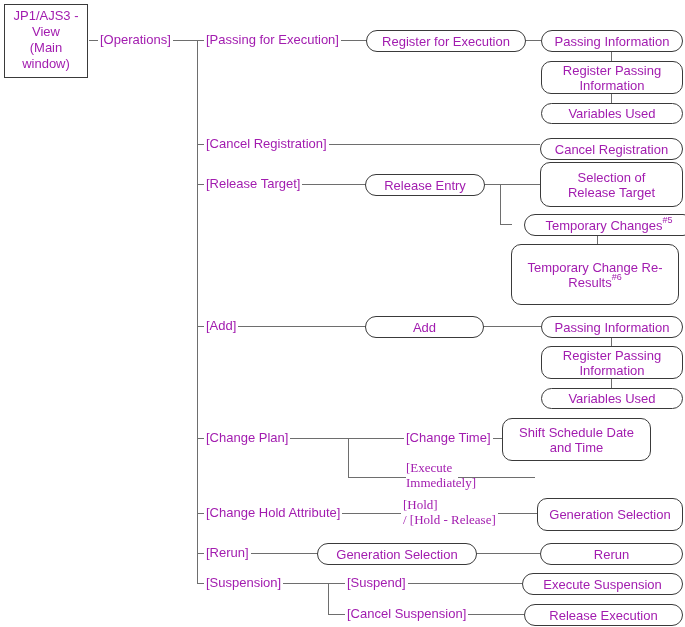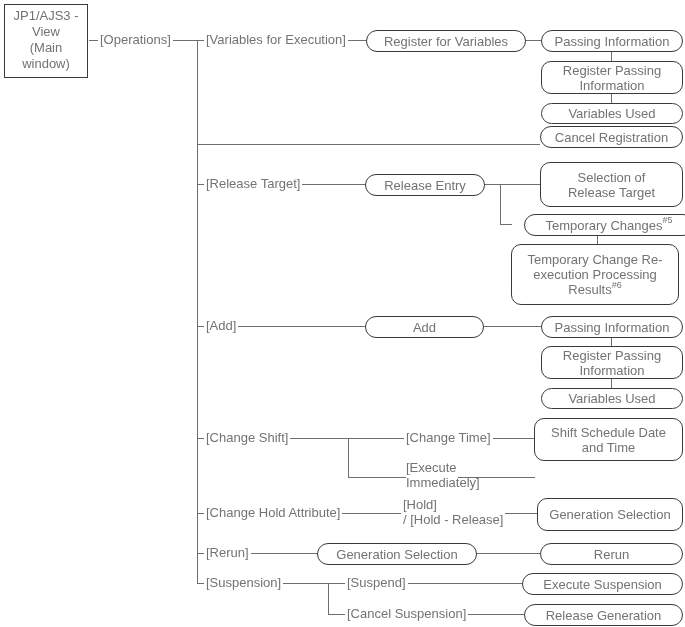--- a/index.html
+++ b/index.html
@@ -1,29 +1,29 @@
 <!DOCTYPE html>
 <html><head>
 <meta charset="utf-8">
 <style>
   html,body { margin:0; padding:0; background:#ffffff; }
   .stage {
     position:relative; width:685px; height:627px; background:#ffffff;
-    font-family:"Liberation Sans", sans-serif; font-size:13px; color:#737373;
+    font-family:"Liberation Sans", sans-serif; font-size:13px; color:#a21caf;
     overflow:hidden;
   }
   .hl { position:absolute; height:1px; background:#6e6e6e; }
   .vl { position:absolute; width:1px; background:#6e6e6e; }
   .lbl {
     position:absolute; background:#ffffff; padding:0 2px; height:16px;
     line-height:16px; white-space:nowrap;
   }
   .lblml {
     position:absolute; background:#ffffff; padding:0 2px;
-    line-height:15px; white-space:nowrap;
+    line-height:15px; white-space:nowrap;font-family:Liberation Serif, serif;
   }
   .lblml.clear { background:transparent; }
   .lblml span { display:block; }
   .pill {
     position:absolute; background:#ffffff; border:1px solid #3a3a3a;
     border-radius:999px; display:flex; align-items:center; justify-content:center;
     white-space:nowrap; text-align:center;
   }
   .rbox {
     position:absolute; background:#ffffff; border:1px solid #3a3a3a;
@@ -67,77 +67,77 @@
   <div class="vl" style="left:328px;top:583px;height:31px"></div>
 
   <div class="rootbox">
     <span>JP1/AJS3 -</span>
     <span>View</span>
     <span>(Main</span>
     <span>window)</span>
   </div>
 
   <div class="lbl" style="left:98px;top:32px">[Operations]</div>
-  <div class="lbl" style="left:204px;top:32px">[Variables for Execution]</div>
+  <div class="lbl" style="left:204px;top:32px">[Passing for Execution]</div>
+  <div class="lbl" style="left:204px;top:136px">[Cancel Registration]</div>
   <div class="lbl" style="left:204px;top:176px">[Release Target]</div>
   <div class="lbl" style="left:204px;top:318px">[Add]</div>
-  <div class="lbl" style="left:204px;top:430px">[Change Shift]</div>
+  <div class="lbl" style="left:204px;top:430px">[Change Plan]</div>
   <div class="lbl" style="left:404px;top:430px">[Change Time]</div>
   <div class="lblml clear" style="left:404px;top:460px">
     <span>[Execute</span>
     <span>Immediately]</span>
   </div>
   <div class="lbl" style="left:204px;top:505px">[Change Hold Attribute]</div>
   <div class="lblml" style="left:401px;top:497px">
     <span>[Hold]</span>
     <span>/ [Hold - Release]</span>
   </div>
   <div class="lbl" style="left:204px;top:545px">[Rerun]</div>
   <div class="lbl" style="left:204px;top:575px">[Suspension]</div>
   <div class="lbl" style="left:345px;top:575px">[Suspend]</div>
   <div class="lbl" style="left:345px;top:606px">[Cancel Suspension]</div>
 
-  <div class="pill" style="left:366px;top:30px;width:158px;height:20px">Register for Variables</div>
+  <div class="pill" style="left:366px;top:30px;width:158px;height:20px">Register for Execution</div>
   <div class="pill" style="left:541px;top:30px;width:140px;height:20px">Passing Information</div>
   <div class="rbox" style="left:541px;top:61px;width:140px;height:31px">
     <span>Register Passing</span>
     <span>Information</span>
   </div>
   <div class="pill" style="left:541px;top:103px;width:140px;height:19px">Variables Used</div>
 
-  <div class="pill" style="left:540px;top:126px;width:141px;height:20px">Cancel Registration</div>
+  <div class="pill" style="left:540px;top:138px;width:141px;height:20px">Cancel Registration</div>
 
   <div class="pill" style="left:365px;top:174px;width:118px;height:20px">Release Entry</div>
   <div class="rbox" style="left:540px;top:162px;width:141px;height:43px">
     <span>Selection of</span>
     <span>Release Target</span>
   </div>
   <div class="pill" style="left:524px;top:214px;width:168px;height:20px">
     <span><span>Temporary Changes</span><sup>#5</sup></span>
   </div>
   <div class="rbox" style="left:511px;top:244px;width:166px;height:59px">
     <span>Temporary Change Re-</span>
-    <span>execution Processing</span>
     <span><span>Results</span><sup>#6</sup></span>
   </div>
 
   <div class="pill" style="left:365px;top:316px;width:117px;height:20px">Add</div>
   <div class="pill" style="left:541px;top:316px;width:140px;height:20px">Passing Information</div>
   <div class="rbox" style="left:541px;top:346px;width:140px;height:31px">
     <span>Register Passing</span>
     <span>Information</span>
   </div>
   <div class="pill" style="left:541px;top:388px;width:140px;height:19px">Variables Used</div>
 
-  <div class="rbox" style="left:534px;top:418px;width:147px;height:41px">
+  <div class="rbox" style="left:502px;top:418px;width:147px;height:41px">
     <span>Shift Schedule Date</span>
     <span>and Time</span>
   </div>
 
   <div class="rbox" style="left:537px;top:498px;width:144px;height:31px">Generation Selection</div>
 
   <div class="pill" style="left:317px;top:543px;width:158px;height:20px">Generation Selection</div>
   <div class="pill" style="left:540px;top:543px;width:141px;height:20px">Rerun</div>
 
   <div class="pill" style="left:522px;top:573px;width:159px;height:20px">Execute Suspension</div>
-  <div class="pill" style="left:524px;top:604px;width:157px;height:20px">Release Generation</div>
+  <div class="pill" style="left:524px;top:604px;width:157px;height:20px">Release Execution</div>
 
 </div>
 
 </body></html>

